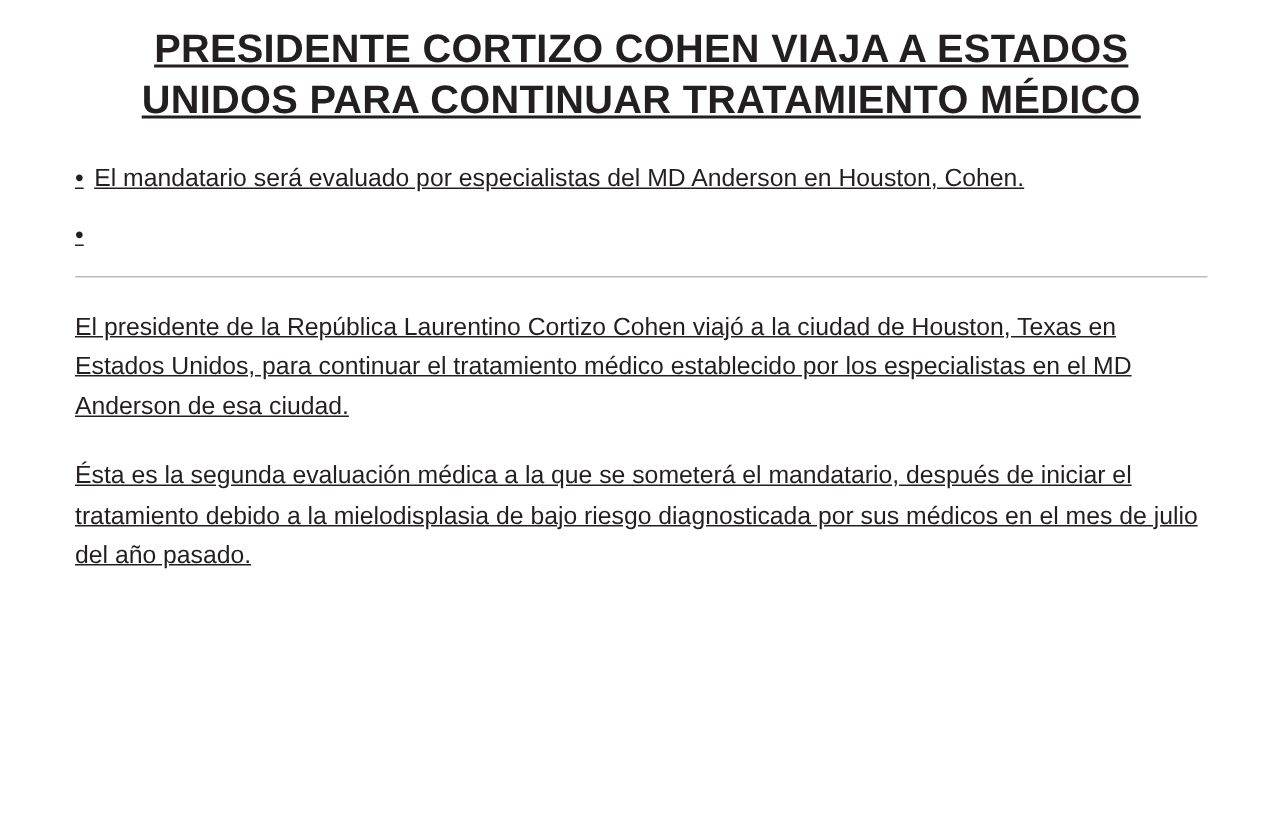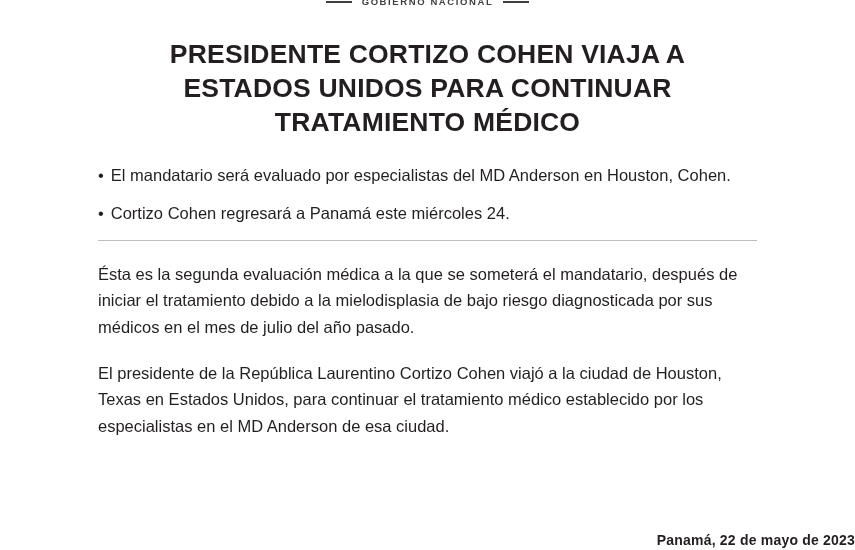--- a/index.html
+++ b/index.html
@@ -43,22 +43,23 @@
   }
   .gov-text {
     font-size: 9.5px;
     letter-spacing: 1.6px;
     font-weight: 700;
     color: #3f3f3f;
     white-space: nowrap;
   }
 
   .content {
-    padding: 0 98px;
+    padding: 0 50px;
     box-sizing: border-box;
+    text-decoration: underline;
   }
 
   .headline {
     margin: 16px 0 0 0;
     text-align: center;
     font-size: 26.5px;
     line-height: 1.28;
     font-weight: 700;
     letter-spacing: 0.2px;
     color: #231f20;
@@ -107,45 +108,37 @@
     font-weight: 700;
     color: #231f20;
     letter-spacing: 0.2px;
   }
 </style>
 </head>
 <body>
 
 <div class="page">
 
-  <div class="header-band">
-    <div class="gov-line">
-      <span class="gov-rule"></span>
-      <span class="gov-text">GOBIERNO NACIONAL</span>
-      <span class="gov-rule"></span>
-    </div>
-  </div>
 
   <div class="content">
 
     <h1 class="headline">PRESIDENTE CORTIZO COHEN VIAJA A ESTADOS UNIDOS PARA CONTINUAR TRATAMIENTO MÉDICO</h1>
 
     <div class="bullets">
       <div class="bullet">
         <span class="dot">•</span>
         <span>El mandatario será evaluado por especialistas del MD Anderson en Houston, Cohen.</span>
       </div>
       <div class="bullet">
         <span class="dot">•</span>
-        <span>Cortizo Cohen regresará a Panamá este miércoles 24.</span>
       </div>
     </div>
 
     <div class="divider"></div>
 
+    <p class="body-par">El presidente de la República Laurentino Cortizo Cohen viajó a la ciudad de Houston, Texas en Estados Unidos, para continuar el tratamiento médico establecido por los especialistas en el MD Anderson de esa ciudad.</p>
     <p class="body-par">Ésta es la segunda evaluación médica a la que se someterá el mandatario, después de iniciar el tratamiento debido a la mielodisplasia de bajo riesgo diagnosticada por sus médicos en el mes de julio del año pasado.</p>
-    <p class="body-par">El presidente de la República Laurentino Cortizo Cohen viajó a la ciudad de Houston, Texas en Estados Unidos, para continuar el tratamiento médico establecido por los especialistas en el MD Anderson de esa ciudad.</p>
 
   </div>
 
   <div class="footer">Panamá, 22 de mayo de 2023</div>
 
 </div>
 
 </body></html>

